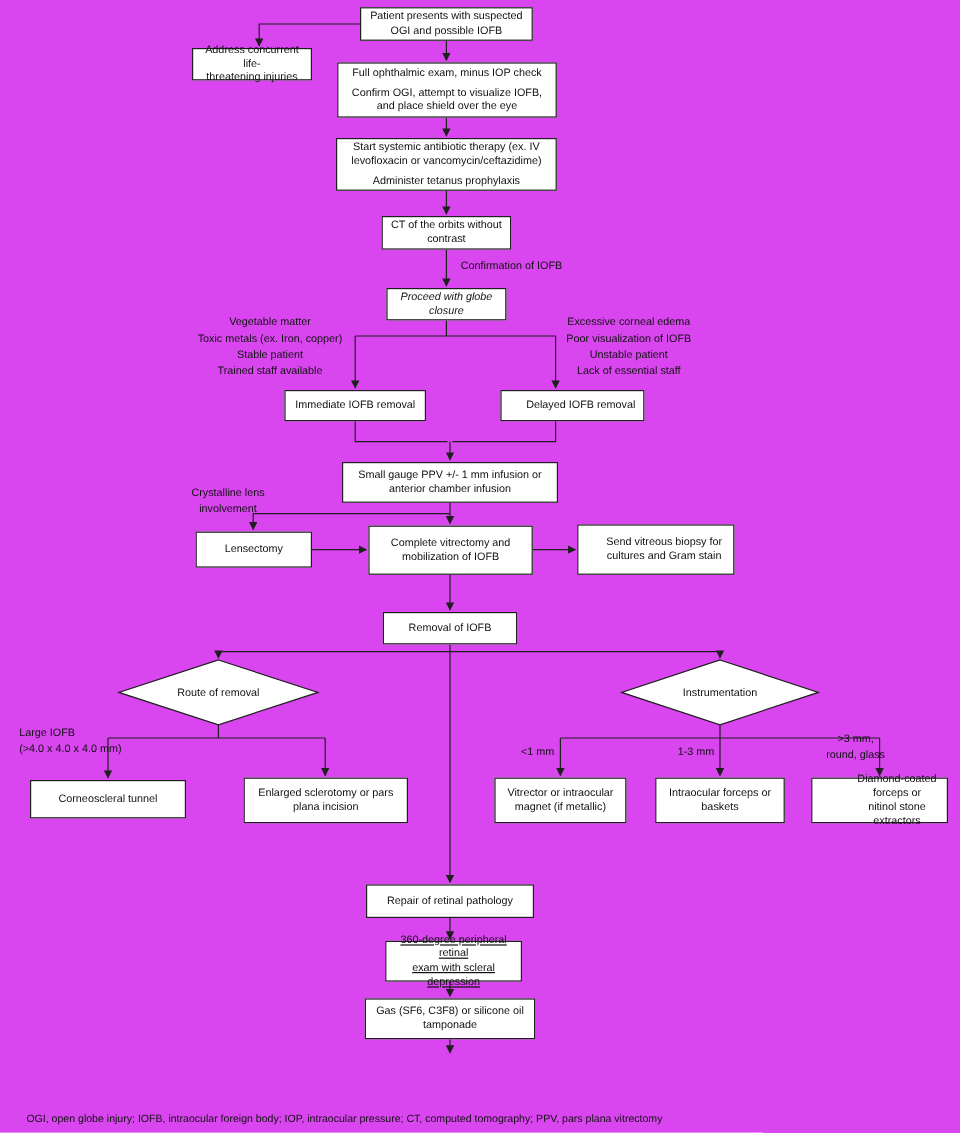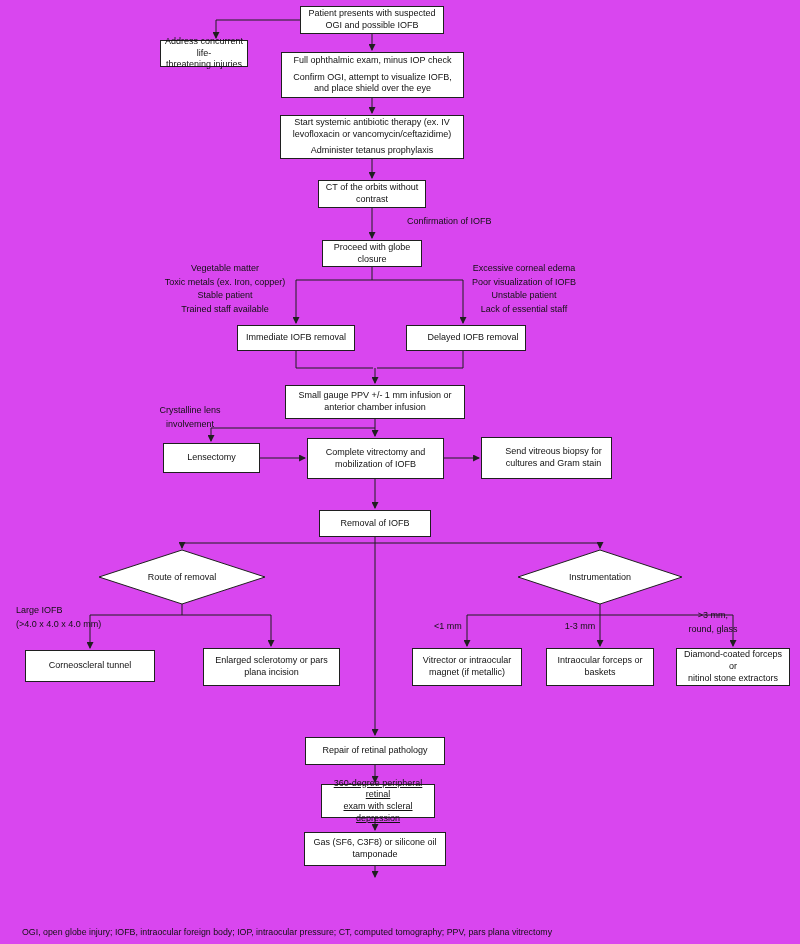--- a/index.html
+++ b/index.html
@@ -13,45 +13,45 @@
     font-size: 9px; line-height: 1.3; color: #111; white-space: pre-line; padding: 2px;
   }
   .gap { row-gap: 5px; justify-content: center; }
   .note {
     position: absolute; z-index: 2; font-size: 9px; line-height: 1.5; color: #111;
     white-space: pre-line;
   }
   .center { text-align: center; }
 
   #n-start      { left:300px; top:6px;   width:144px; height:28px; }
-  #n-address    { left:160px; top:40px;  width:88px; height:27px; }
+  #n-address    { left:160px; top:40px;  width:100px; height:27px; }
   #n-exam       { left:281px; top:52px;  width:183px; height:46px; }
   #n-abx        { left:280px; top:115px; width:184px; height:44px; }
   #n-ct         { left:318px; top:180px; width:108px; height:28px; }
-  #n-globe      { left:322px; top:240px; width:100px; height:27px; }
+  #n-globe      { left:322px; top:240px; width:100px; height:27px;font-style:italic; }
   #n-immediate  { left:237px; top:325px; width:118px; height:26px; }
-  #n-delayed    { left:406px; top:325px; width:120px; height:26px;padding-left:16px; }
+  #n-delayed    { left:417px; top:325px; width:120px; height:26px;padding-left:16px; }
   #n-ppv        { left:285px; top:385px; width:180px; height:34px; }
   #n-lensectomy { left:163px; top:443px; width:97px;  height:30px; }
   #n-vitrectomy { left:307px; top:438px; width:137px; height:41px; }
   #n-biopsy     { left:481px; top:437px; width:131px; height:42px;padding-left:16px; }
   #n-removal    { left:319px; top:510px; width:112px; height:27px; }
   #n-tunnel     { left:25px;  top:650px; width:130px; height:32px; }
   #n-sclerotomy { left:203px; top:648px; width:137px; height:38px; }
   #n-vitrector  { left:412px; top:648px; width:110px; height:38px; }
   #n-forceps    { left:546px; top:648px; width:108px; height:38px; }
-  #n-dforceps   { left:676px; top:648px; width:114px; height:38px; }
+  #n-dforceps   { left:676px; top:648px; width:114px; height:38px;padding-left:31px; }
   #n-repair     { left:305px; top:737px; width:140px; height:28px; }
   #n-exam360    { left:321px; top:784px; width:114px; height:34px;text-decoration:underline; }
   #n-gas        { left:304px; top:832px; width:142px; height:34px; }
   #n-intravit   { left:308px; top:879px; width:134px; height:30px; }
 
   #t-route   { left:122px; top:571px; width:120px; }
   #t-instr   { left:540px; top:571px; width:120px; }
-  #t-confirm { left:407px; top:215px;text-align:right; }
+  #t-confirm { left:384px; top:215px;text-align:right; }
   #t-leftcrit  { left:155px; top:262px; width:140px; }
   #t-rightcrit { left:462px; top:262px; width:124px; }
   #t-lens    { left:146px; top:404px; width:88px; }
   #t-large   { left:16px;  top:604px; width:112px; }
   #t-s1      { left:428px; top:620px; width:40px; }
   #t-s2      { left:560px; top:620px; width:40px; }
   #t-s3      { left:682px; top:609px; width:62px; }
   #t-footer  { left:22px;  top:926px; width:760px; font-size:8.8px; }
 </style>
 </head>

